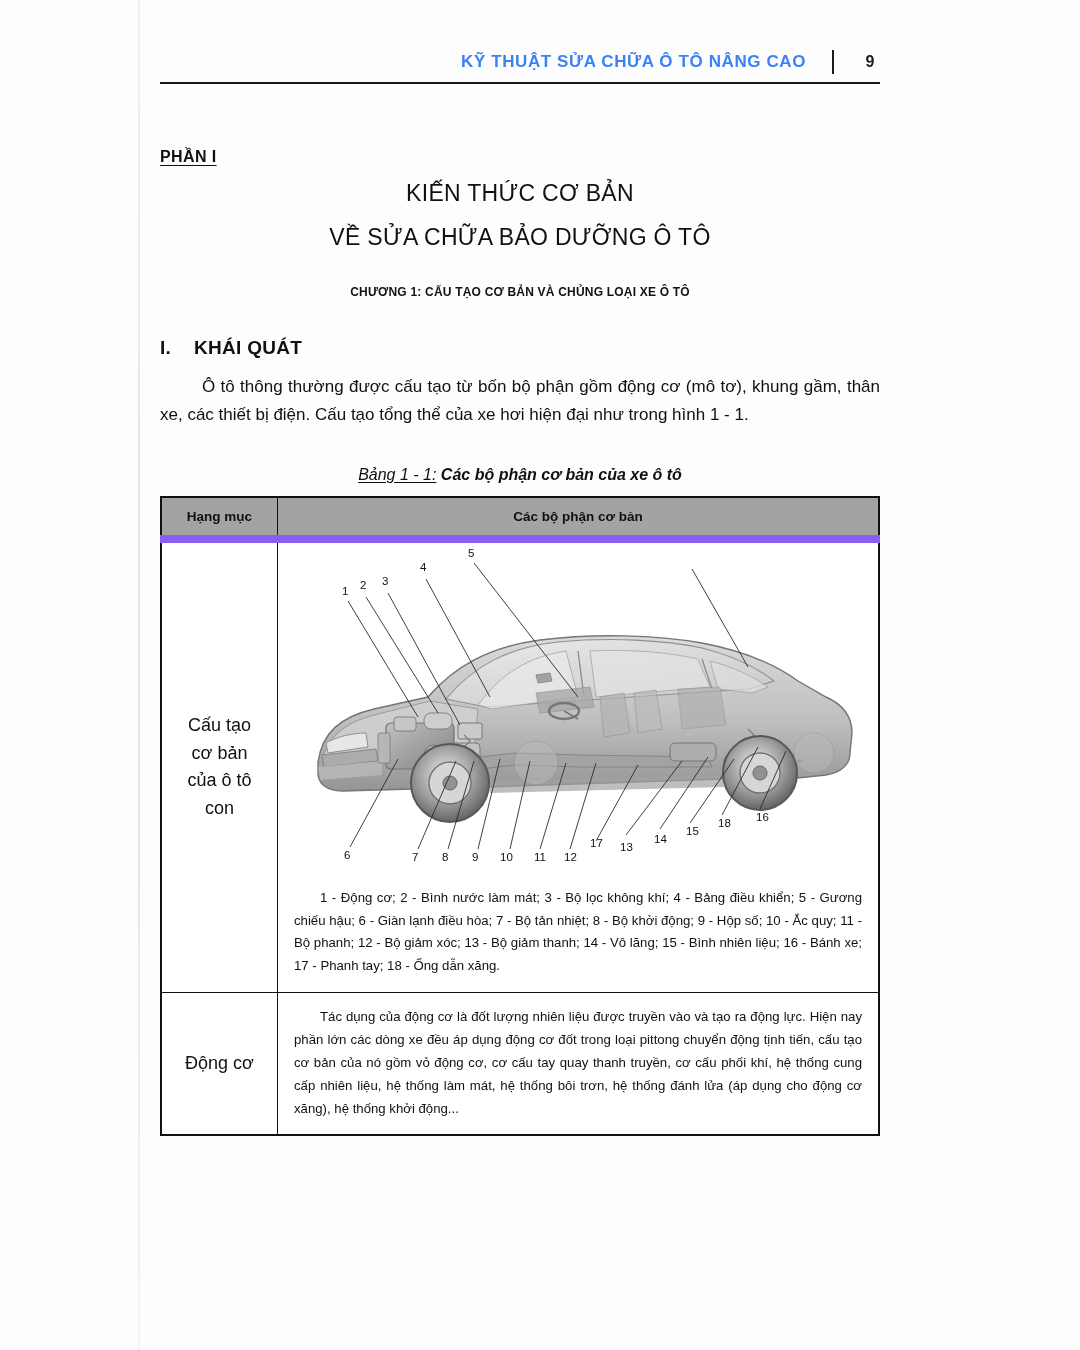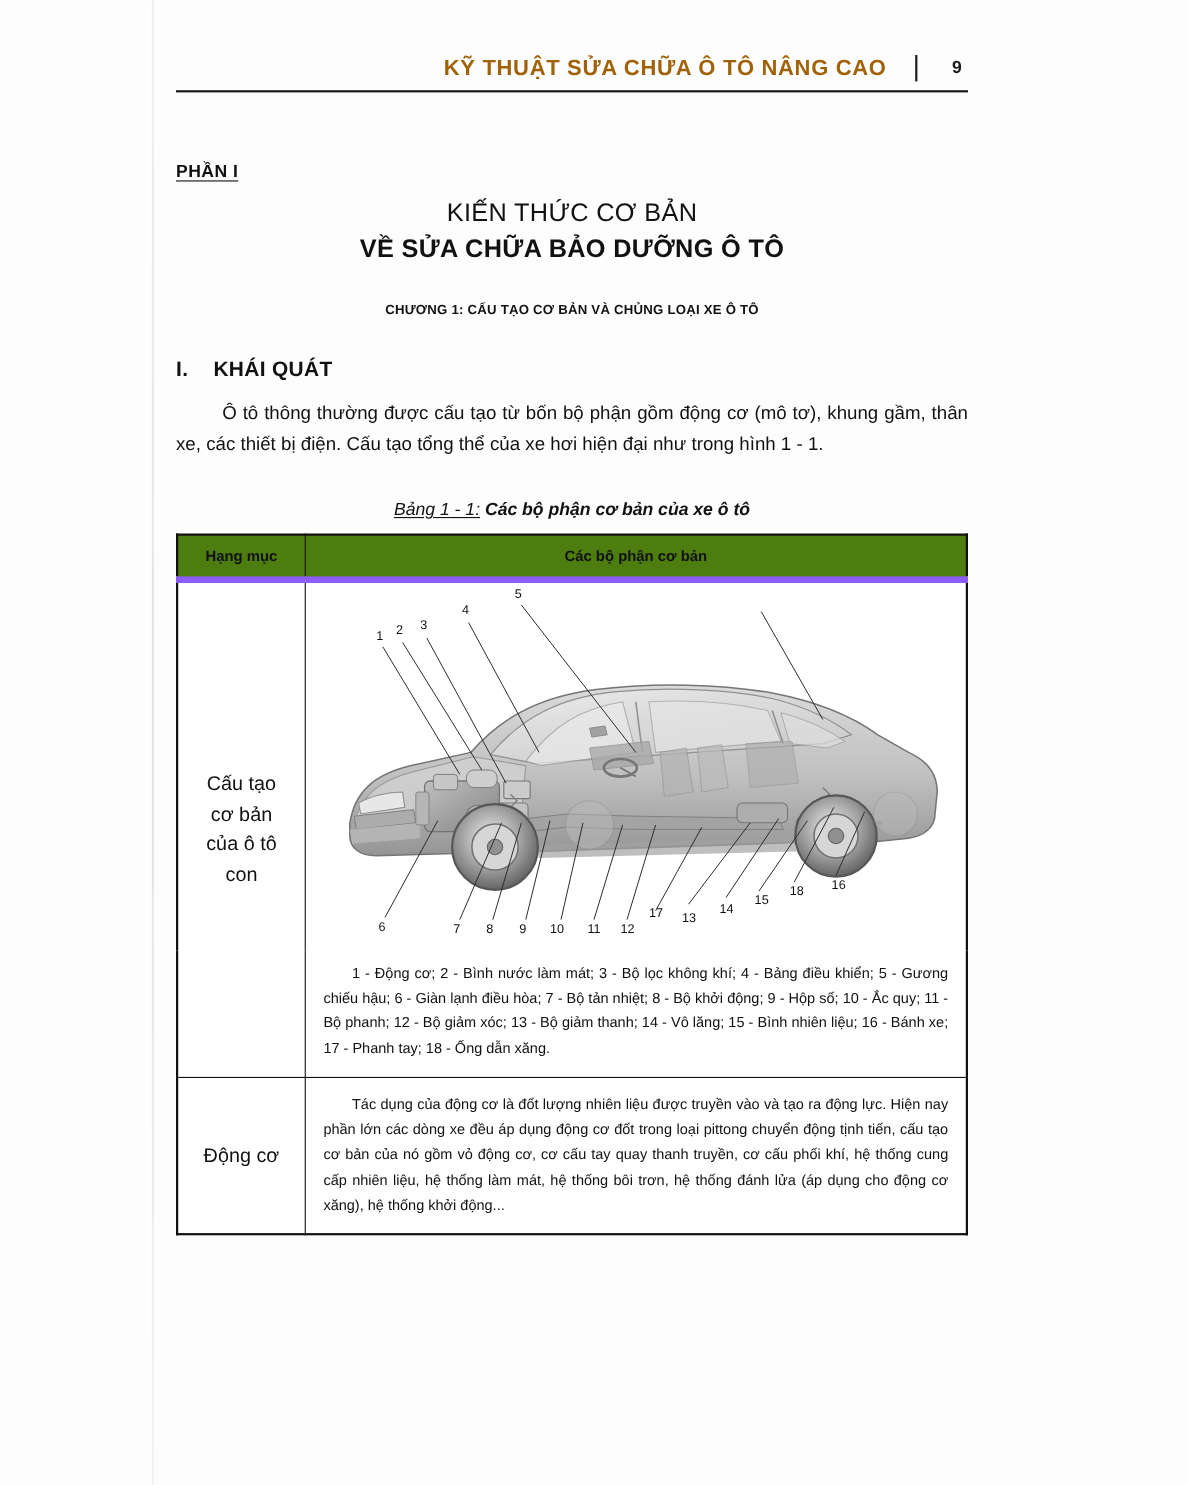--- a/index.html
+++ b/index.html
@@ -41,24 +41,24 @@
     height: 40px;
   }
   .header-inner {
     display: flex;
     align-items: center;
     justify-content: flex-end;
     gap: 0;
     padding-bottom: 6px;
   }
   .header-title {
-    font-size: 20px;
+    font-size: 17px;
     font-weight: bold;
     letter-spacing: 0.6px;
-    color: #a16207;
+    color: #3b82f6;
   }
   .header-divider {
     width: 2px;
     height: 24px;
     background: #1a1a1a;
     margin: 0 26px;
   }
   .header-page {
     font-size: 16px;
     font-weight: bold;
@@ -84,23 +84,23 @@
   .title-1 {
     text-align: center;
     font-size: 23px;
     font-weight: normal;
     letter-spacing: 0.3px;
     margin-top: 14px;
   }
   .title-2 {
     text-align: center;
     font-size: 23px;
-    font-weight: bold;
+    font-weight: normal;
     letter-spacing: 0.3px;
-    margin-top: 6px;
+    margin-top: 17px;
   }
   .chapter {
     text-align: center;
     font-size: 12px;
     font-weight: bold;
     letter-spacing: 0.2px;
     margin-top: 34px;
   }
   .section-head {
     font-size: 19px;
@@ -144,22 +144,22 @@
     border: 2px solid #111;
     border-collapse: collapse;
     width: 720px;
     background: #fff;
   }
   .tbl td, .tbl th {
     border: 1px solid #111;
     vertical-align: middle;
   }
   .tbl thead th {
-    border-bottom: 6px solid #8b5cf6;
-    background: #4d7c0f;
+    border-bottom: 8px solid #8b5cf6;
+    background: #a3a3a3;
     font-size: 13.5px;
     font-weight: bold;
     padding: 11px 20px;
   }
   .col-left {
     width: 118px;
     text-align: center;
   }
   .cell-label {
     text-align: center;

